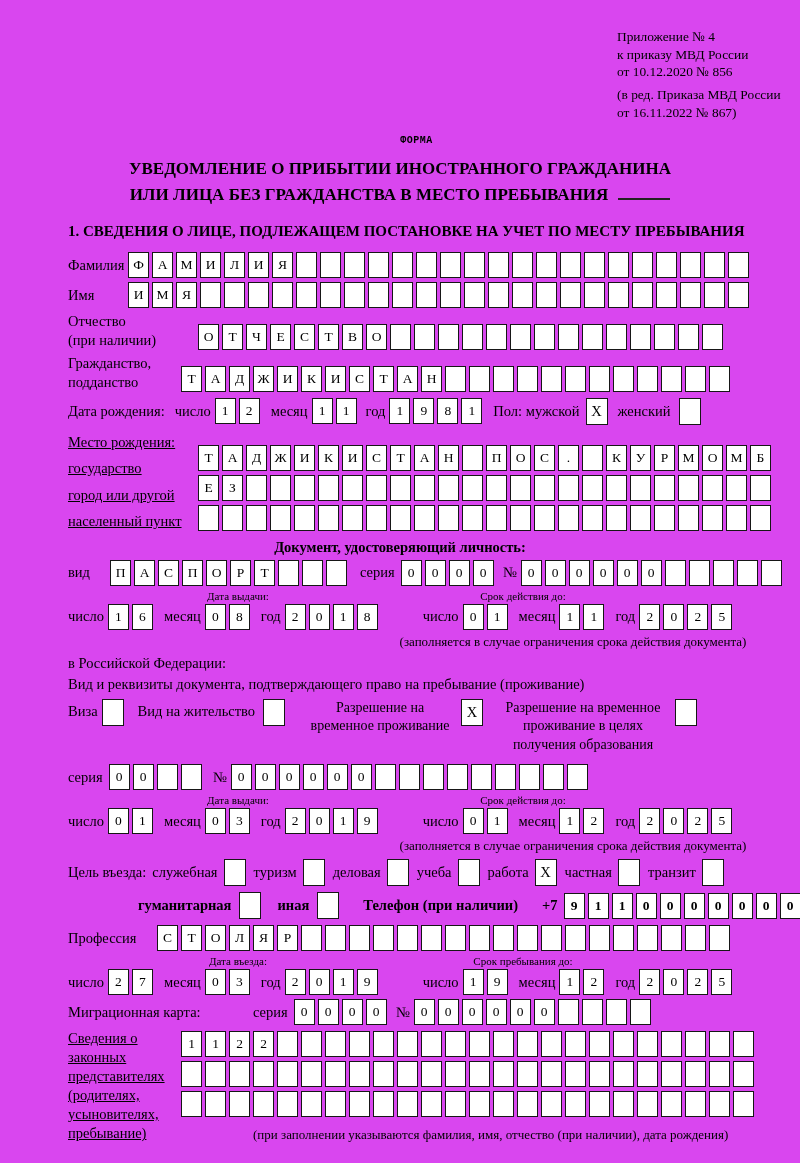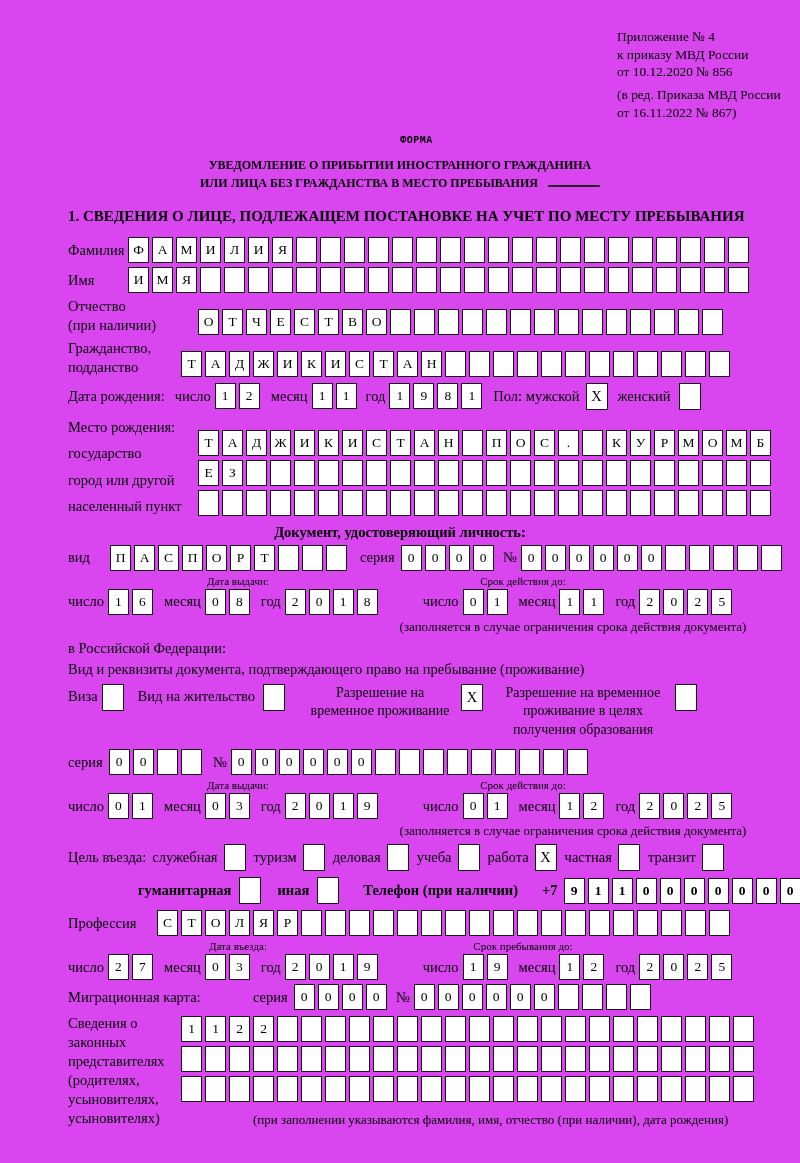--- a/index.html
+++ b/index.html
@@ -5,21 +5,21 @@
   * { box-sizing: border-box; }
   html,body { margin:0; padding:0; background:#fff; }
   .page {
     width:800px; height:1163px; overflow:hidden; position:relative;
     font-family:"Liberation Serif", serif; color:#000; font-size:14.5px;
     padding:28px 0 0 68px; background:#d946ef;
   }
   .appendix { margin-left:549px; width:215px; font-size:13.4px; line-height:1.32; }
   .appendix .ed { margin-top:5px; }
   .form-label { text-align:center; margin:14px 35px 0 0; font-weight:bold; font-size:10px; letter-spacing:.5px;font-family:Liberation Mono, monospace; }
-  .title { text-align:center; font-weight:bold; font-size:12px; line-height:1.5; margin:10px 68px 0 0; }
+  .title { text-align:center; font-weight:bold; font-size:17px; line-height:1.5; margin:10px 68px 0 0; }
   .title-underline { display:inline-block; width:52px; border-bottom:2px solid #222; margin-left:10px; }
   .sec-heading { font-weight:bold; font-size:15px; margin:16px 0 12px 0; }
 
   .frow { display:flex; align-items:center; margin-bottom:4px; white-space:nowrap; }
   .frow.top { align-items:flex-end; }
   .lbl { flex:none; }
   .lbl2 { flex:none; line-height:1.3; }
   .cells { display:inline-flex; flex:none; }
   .cell {
     width:21px; height:26px; border:1.5px solid #161616; margin-right:3px;
@@ -28,21 +28,21 @@
   }
   .cbx {
     width:22px; height:27px; border:1.5px solid #161616; flex:none;
     display:inline-flex; align-items:center; justify-content:center; font-size:14.5px; background:#fff;
   }
   .cellcol .cells { margin-bottom:4px; }
 
   .w60{width:60px;} .w130{width:130px;} .w113{width:113px;} .w89{width:89px;} .w185{width:185px;}
   .mr4{margin-right:4px;} .mr6{margin-right:6px;} .mr8{margin-right:8px;} .mr10{margin-right:10px;}
   .ml6{margin-left:6px;} .ml8{margin-left:8px;} .ml14{margin-left:14px;} .ml42{margin-left:42px;}
-  .lh26{line-height:26.5px;}
+  .lh26{line-height:26.5px;text-decoration:underline;}
 
   .doc-heading { text-align:center; font-weight:bold; font-size:14.5px; margin:4px 68px 4px 0; }
   .dheads { display:flex; font-size:11px; margin:3px 0 2px 0; }
   .dh1 { margin-left:95px; width:150px; text-align:center; }
   .dh2 { margin-left:115px; width:190px; text-align:center; }
   .note-right { font-size:13px; margin:0 0 5px 300px; width:410px; text-align:center; white-space:nowrap; }
   .intro { margin:4px 0 2px 0; }
   .opt-row { display:flex; align-items:flex-start; margin:6px 0 10px 0; }
   .opt-pad { padding-top:4px; }
   .optw { width:150px; text-align:center; white-space:normal; line-height:1.32; font-size:14px;margin-left:20px; }
@@ -602,27 +602,27 @@
         <span class="cell">0</span>
         <span class="cell">0</span>
         <span class="cell"></span>
         <span class="cell"></span>
         <span class="cell"></span>
         <span class="cell"></span>
       </span>
   </div>
 
   <div class="frow top" style="margin-top:4px;">
-    <span class="lbl2 w113" style="line-height:19px;">
+    <span class="lbl2 w113" style="line-height:19px;text-decoration:underline;">
       <span>Сведения о</span><br>
       <span>законных</span><br>
       <span>представителях</span><br>
       <span>(родителях,</span><br>
       <span>усыновителях,</span><br>
-      <span>усыновителях)</span>
+      <span>пребывание)</span>
     </span>
     <span class="cellcol">
       <span class="cells">
           <span class="cell">1</span>
           <span class="cell">1</span>
           <span class="cell">2</span>
           <span class="cell">2</span>
           <span class="cell"></span>
           <span class="cell"></span>
           <span class="cell"></span>

